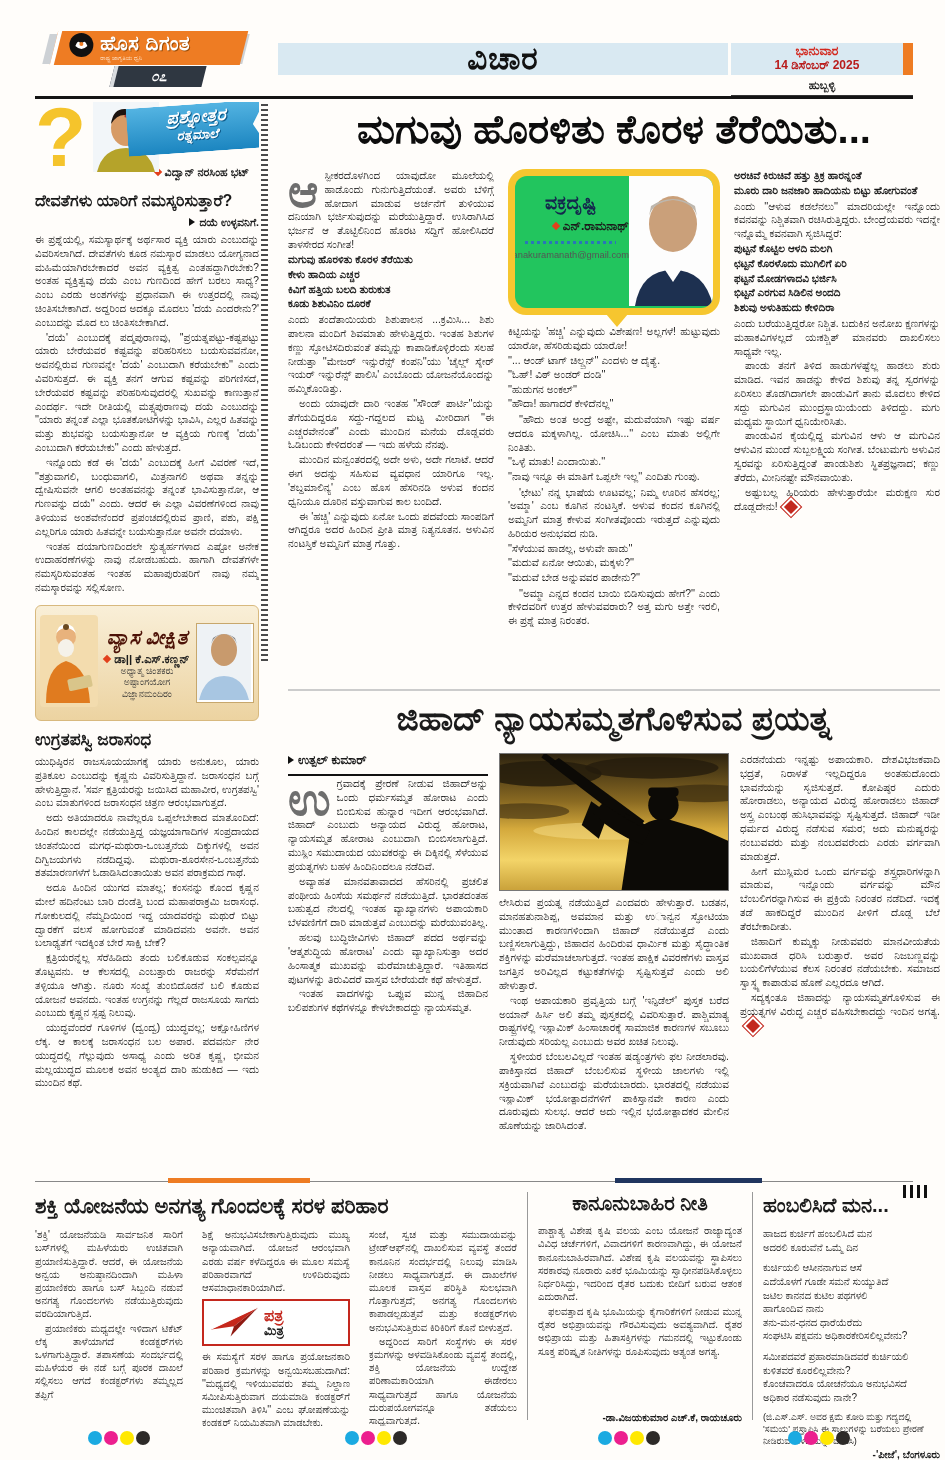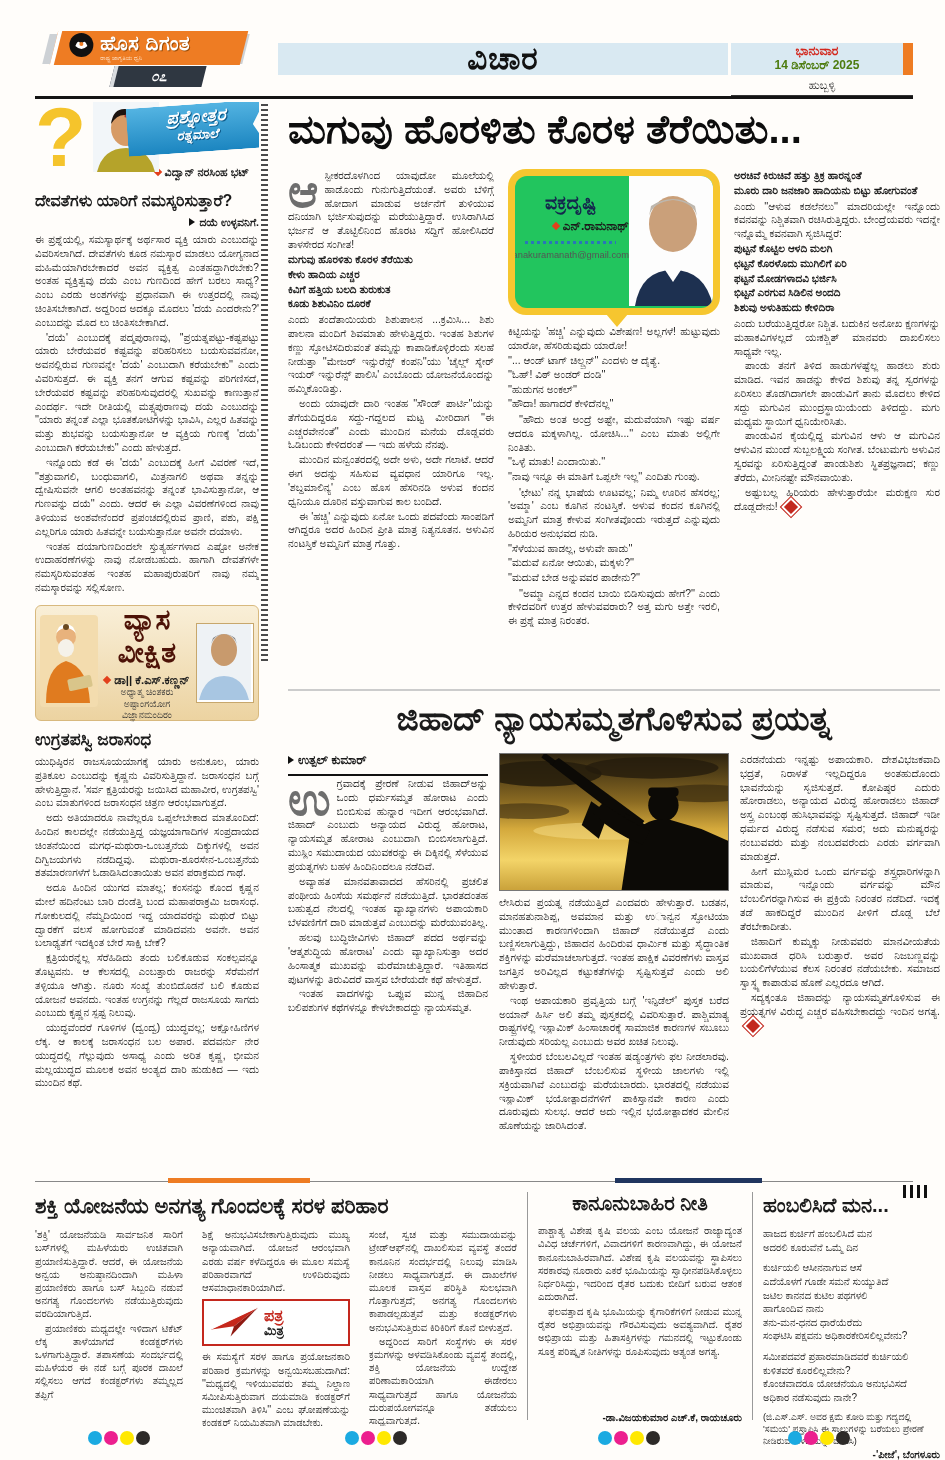--- a/index.html
+++ b/index.html
@@ -11,23 +11,23 @@
   .masthead-inner{transform:skewX(14deg);display:flex;align-items:center;gap:6px;padding:1px 6px 0 10px;}
   .mast-text{display:flex;flex-direction:column;line-height:1;}
   .paper-name{color:#fff;font-weight:bold;font-size:20px;letter-spacing:.5px;text-shadow:1px 1px 0 #9c4c07;}
   .tagline{color:#ffe9d2;font-size:6px;margin-top:2px;}
   .page-num{position:absolute;left:112px;top:66px;width:88px;height:21px;background:#2f3741;transform:skewX(-14deg);
             color:#fff;font-weight:bold;font-size:14px;text-align:center;line-height:21px;border-left:4px solid #d9dcdf;}
   .section-band{position:absolute;left:278px;top:43px;width:450px;height:32px;background:#d9e9f2;display:flex;align-items:center;justify-content:center;}
   .section-title{font-size:31px;font-weight:800;letter-spacing:1px;color:#121212;}
   .date-box{position:absolute;left:731px;top:43px;width:172px;height:32px;background:#d9e9f2;text-align:center;padding-top:1px;box-sizing:border-box;}
   .day{color:#d3281e;font-weight:bold;font-size:12.5px;line-height:14px;}
-  .date{font-size:12px;font-weight:bold;color:#4d7c0f;line-height:14px;}
+  .date{font-size:12px;font-weight:bold;color:#b91c1c;line-height:14px;}
   .orange-bar{position:absolute;left:903px;top:43px;width:10px;height:32px;background:#ee7c23;}
-  .city-line{position:absolute;left:731px;top:79px;width:182px;text-align:center;font-size:11px;font-weight:normal;
+  .city-line{position:absolute;left:731px;top:79px;width:182px;text-align:center;font-size:11px;font-weight:bold;
              border-bottom:1.5px solid #333;padding-bottom:3px;}
   .top-rule{position:absolute;left:35px;top:96px;width:878px;height:3px;background:#141414;}
   
   .left-col{position:absolute;left:35px;top:102px;width:224px;height:1074px;overflow:hidden;}
   .qa-graphic{position:relative;height:58px;}
   .qa-qmark{position:absolute;left:0;top:-4px;font-size:84px;line-height:78px;font-weight:800;color:#f5c42c;}
   .qa-photo{position:absolute;left:58px;top:0;width:66px;height:70px;z-index:1;}
   .qa-ribbon{position:absolute;left:92px;top:2px;width:140px;height:48px;z-index:2;transform:rotate(-4deg);
              background:linear-gradient(180deg,#54b4e2,#1b85c0);clip-path:polygon(0 0,100% 0,90% 50%,100% 100%,0 100%);
              color:#fff;text-align:center;padding-top:3px;box-sizing:border-box;}
@@ -36,34 +36,34 @@
   .qa-byline{text-align:right;font-size:11px;font-weight:bold;margin:6px 10px 0 0;}
   .qa-question{font-size:16px;font-weight:800;margin-top:12px;line-height:1.25;}
   .qa-lead{font-size:10.6px;font-weight:bold;margin-top:5px;text-align:right;}
   .body-txt{font-size:10.3px;line-height:1.34;text-align:justify;overflow:hidden;}
   .body-txt p{margin:0 0 1px 0;text-indent:11px;}
   .body-txt p.noind{text-indent:0;}
   .qa-body{height:366px;margin-top:4px;}
   .vyasa-box{margin-top:6px;height:116px;border:1px solid #d8b97e;border-radius:6px;box-sizing:border-box;
              background:linear-gradient(180deg,#f9efd8,#ecd3a1);display:flex;align-items:center;padding:4px;gap:4px;}
   .vyasa-mid{flex:1;text-align:center;}
-  .vyasa-title{font-size:28px;font-weight:800;color:#4d1207;}
+  .vyasa-title{font-size:20px;font-weight:800;color:#4d1207;font-style:italic;}
   .vyasa-author{font-size:11.5px;font-weight:bold;margin-top:4px;}
   .vyasa-role,.vyasa-org{font-size:9.3px;color:#333;line-height:1.25;}
   .vyasa-photo{width:56px;height:78px;background:#fff;border:1px solid #c7a76c;flex:0 0 auto;}
   .vyasa-heading{font-size:17px;font-weight:800;margin-top:9px;}
   .vyasa-body{height:402px;margin-top:5px;}
   
   .reg-strip{position:absolute;left:261px;top:104px;width:7px;height:558px;
              background:repeating-linear-gradient(to bottom,#4a4a4a 0 2px,transparent 2px 5px);}
   .reg-bars{position:absolute;left:903px;top:1185px;display:flex;gap:4px;}
   .reg-bars span{width:3px;height:13px;background:#111;}
   
   .article1{position:absolute;left:288px;top:103px;width:652px;}
-  .a1-headline{font-size:40px;font-weight:800;text-align:left;line-height:1.3;height:58px;overflow:hidden;color:#0d0d0d;}
+  .a1-headline{font-size:40px;font-weight:800;text-align:center;line-height:1.3;height:58px;overflow:hidden;color:#0d0d0d;}
   .a1-cols{display:flex;gap:14px;margin-top:8px;}
   .acol{font-size:10.4px;line-height:1.33;text-align:justify;overflow:hidden;}
   .acol p{margin:0 0 1px 0;text-indent:11px;}
   .acol p.noind{text-indent:0;}
   .a1-c1,.a1-c3{width:206px;height:502px;}
   .a1-c2{width:212px;height:502px;}
   .poem{font-weight:bold;white-space:pre-line;text-align:left;margin:3px 0 3px 10px;line-height:1.42;text-indent:0 !important;}
   .dialog{white-space:pre-line;text-align:left;margin:2px 0 2px 4px;line-height:1.4;text-indent:0 !important;}
   .dropcap{float:left;font-size:46px;line-height:38px;padding:3px 6px 0 0;color:#6e6e6e;font-weight:bold;}
   .author-box{height:146px;background:#f6c62f;border-radius:18px;box-sizing:border-box;padding:7px;position:relative;margin-bottom:10px;}

